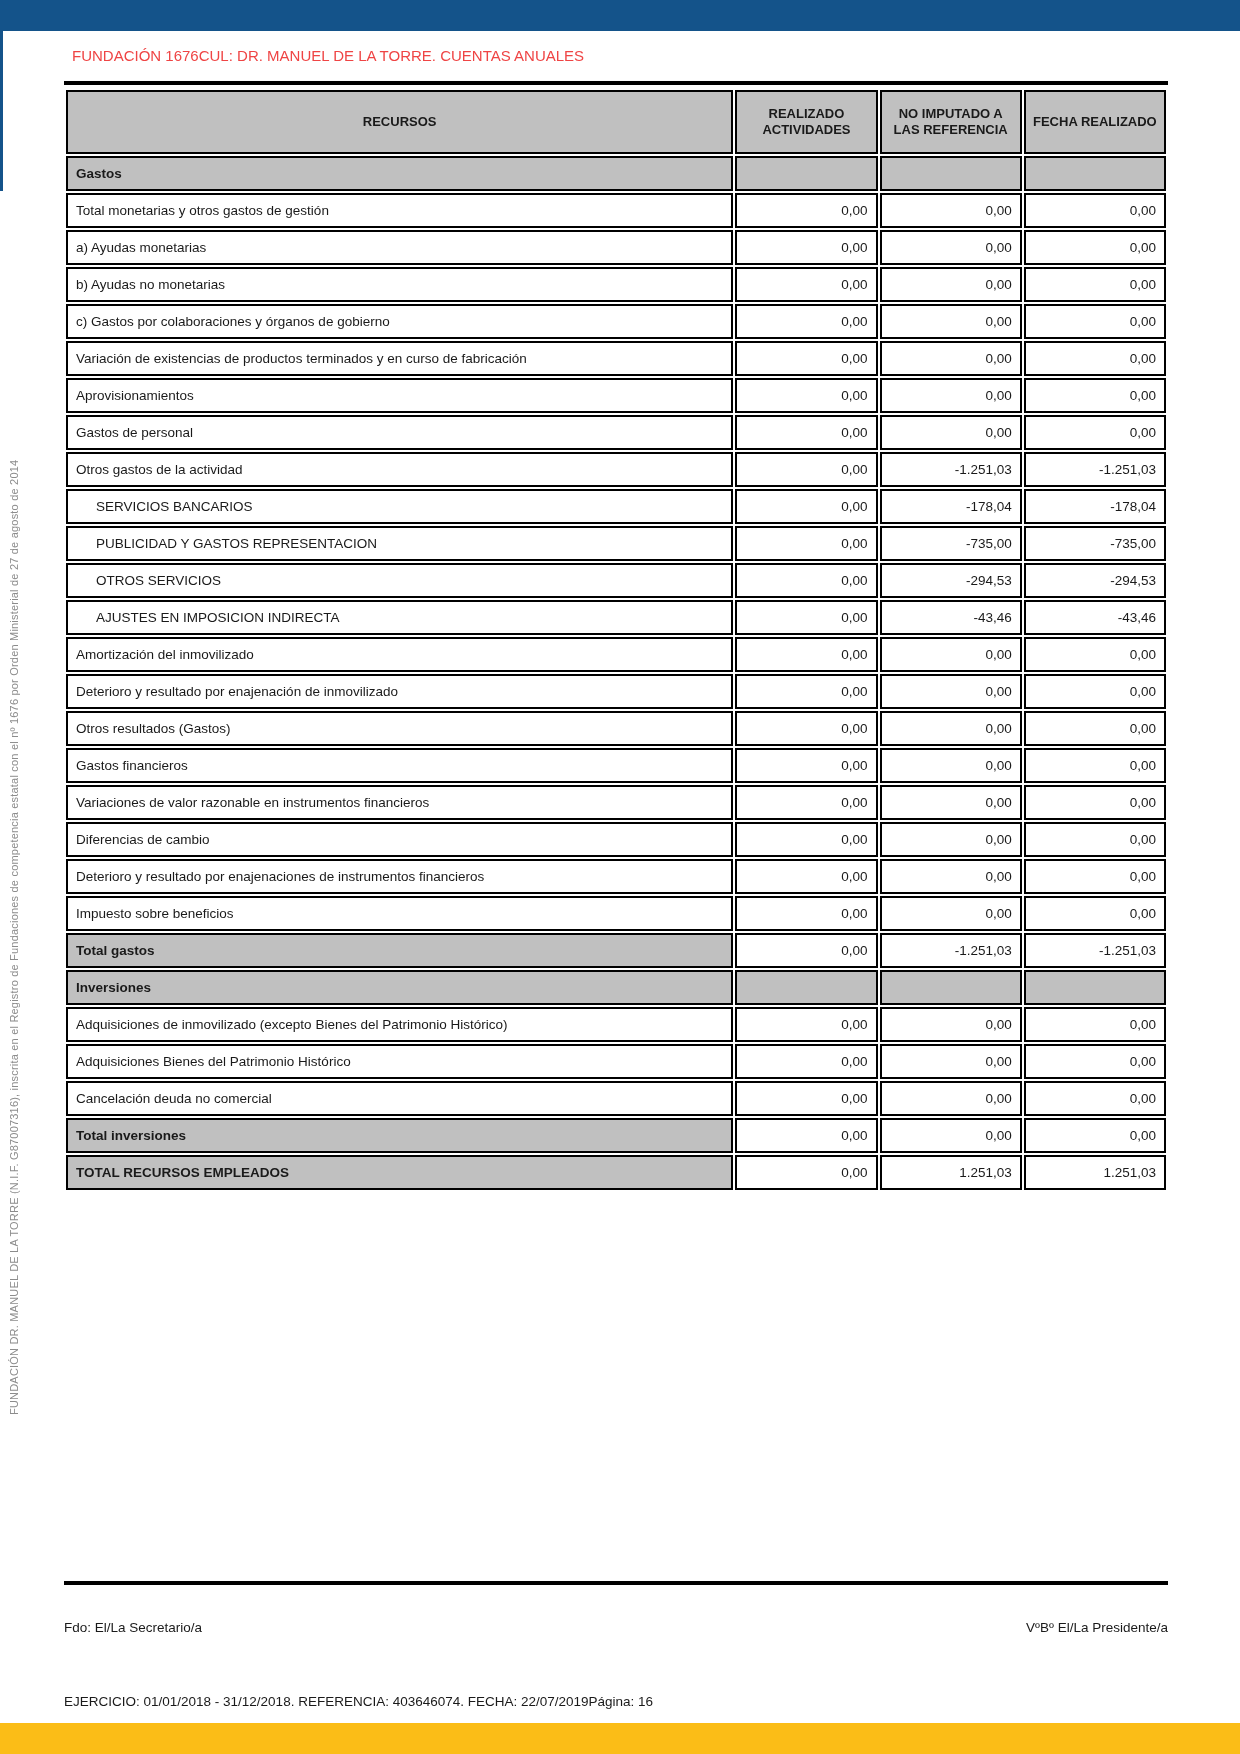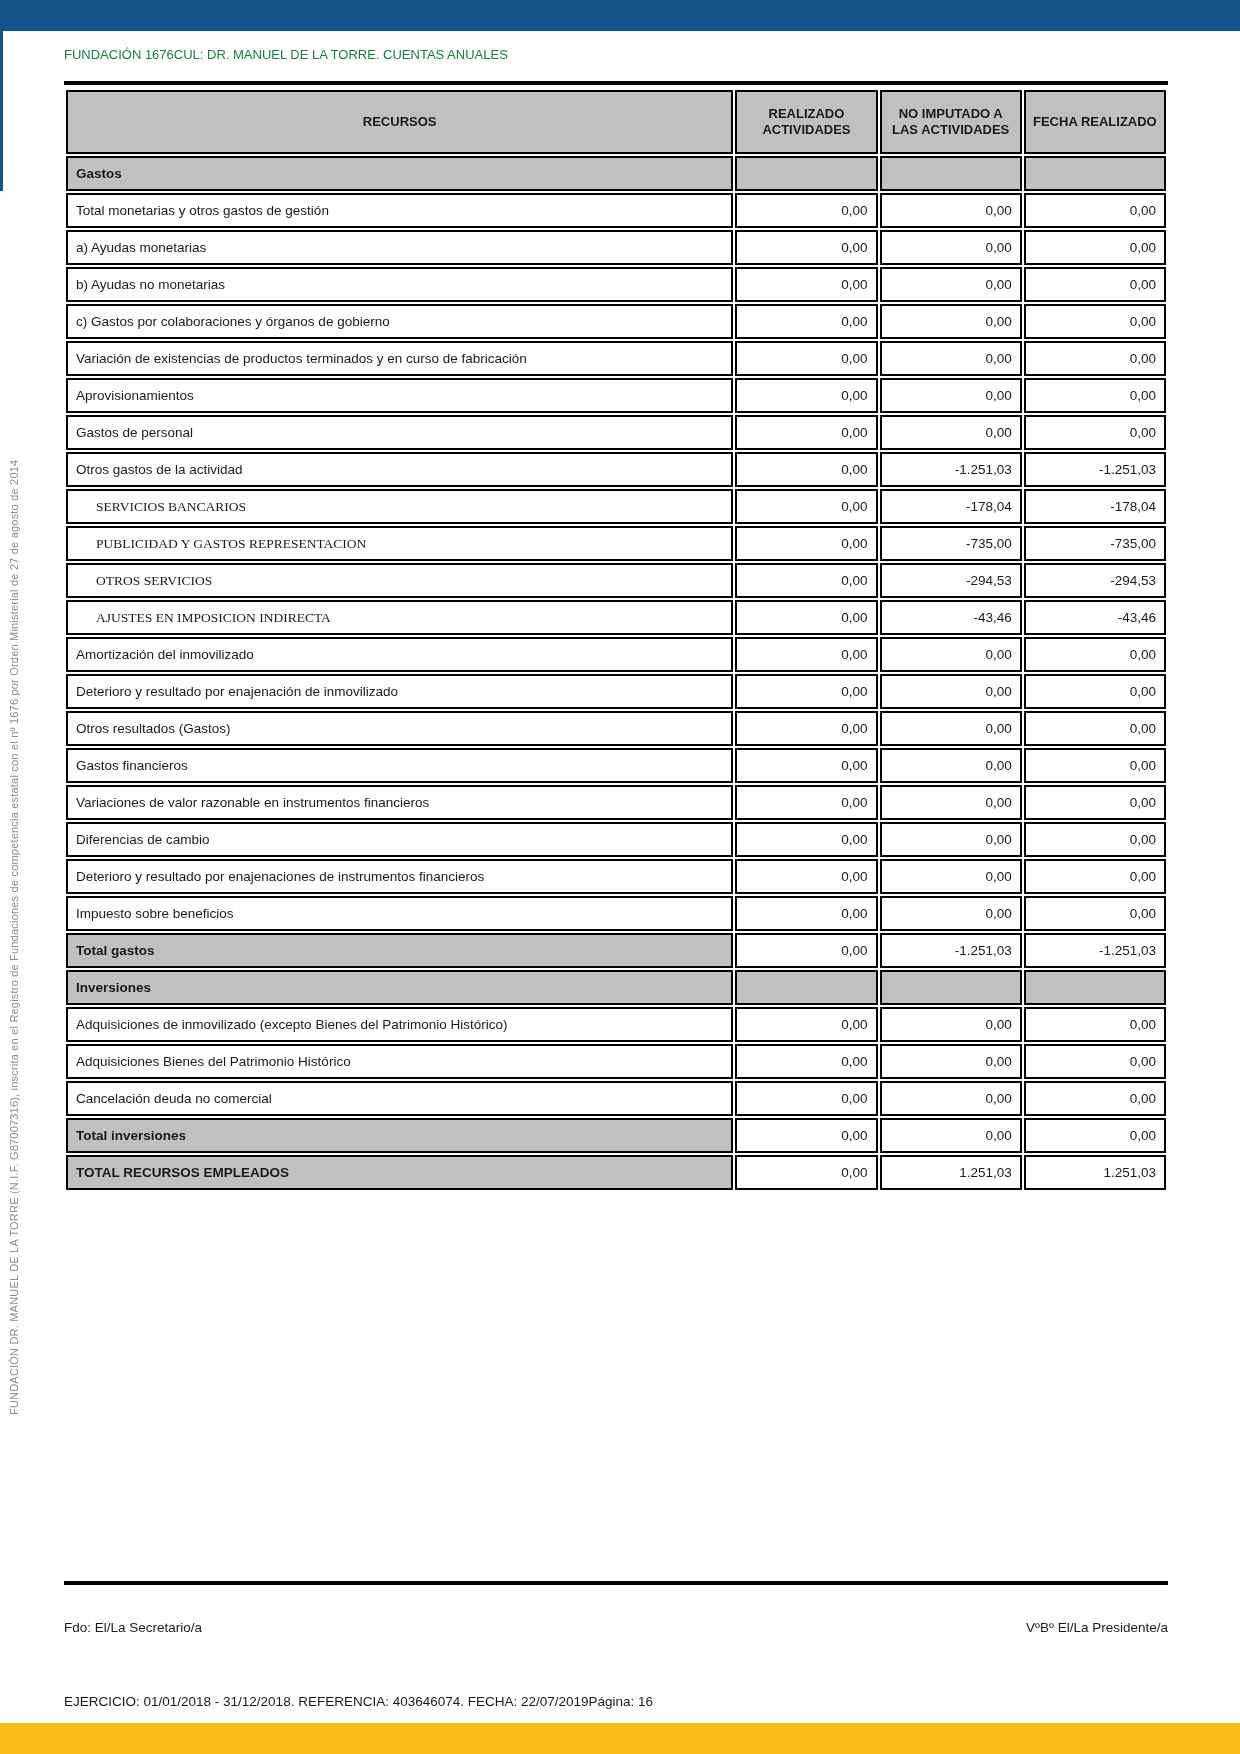--- a/index.html
+++ b/index.html
@@ -30,23 +30,23 @@
     position: absolute; left: 8px; top: 325px;
     height: 1090px; width: 16px;
     writing-mode: vertical-rl;
     transform: rotate(180deg);
     font-size: 11px;
     color: #8c8c8c;
     white-space: nowrap;
     letter-spacing: 0.2px;
   }
   .doc-title {
-    position: absolute; left: 64px; top: 47px;
-    font-size: 13px;
-    color: #15803d;
+    position: absolute; left: 72px; top: 47px;
+    font-size: 15px;
+    color: #ef4444;
   }
   .rule {
     position: absolute; left: 64px;
     width: 1104px; height: 4px;
     background: #000;
   }
   .rule-top { top: 81px; }
   .rule-sign { top: 1581px; }
 
   .table-wrap {
@@ -78,21 +78,21 @@
   }
   table.recursos td { height: 31px; background: #fff; padding: 0 8px; vertical-align: middle; }
   td.label { text-align: left; margin-left: 24px; }
   td.value { text-align: right; }
   td.gray-cell { background: #C0C0C0; }
   tr.section td.label, tr.total td.label, tr.grandtotal td.label {
     background: #C0C0C0;
     font-weight: bold;
   }
   tr.section td { background: #C0C0C0; }
-  td.label.ind { padding-left: 28px; font-family: Liberation Serif, serif; }
+  td.label.ind { padding-left: 28px; }
 
   .sign-row {
     position: absolute; left: 64px; top: 1592px;
     width: 1104px;
     display: flex; justify-content: space-between;
     font-size: 13.5px;
     margin-top: 28px;
   }
   .footer-row {
     position: absolute; left: 64px; top: 1694px;
@@ -117,21 +117,21 @@
     <colgroup>
       <col style="width:61%">
       <col style="width:13%">
       <col style="width:13%">
       <col style="width:13%">
     </colgroup>
     <thead>
       <tr>
         <th>RECURSOS</th>
         <th>REALIZADO ACTIVIDADES</th>
-        <th>NO IMPUTADO A LAS ACTIVIDADES</th>
+        <th>NO IMPUTADO A LAS REFERENCIA</th>
         <th>FECHA REALIZADO</th>
       </tr>
     </thead>
     <tbody>
         <tr class="section">
           <td class="label">Gastos</td>
           <td class="value gray-cell"></td>
           <td class="value gray-cell"></td>
           <td class="value gray-cell"></td>
         </tr>

